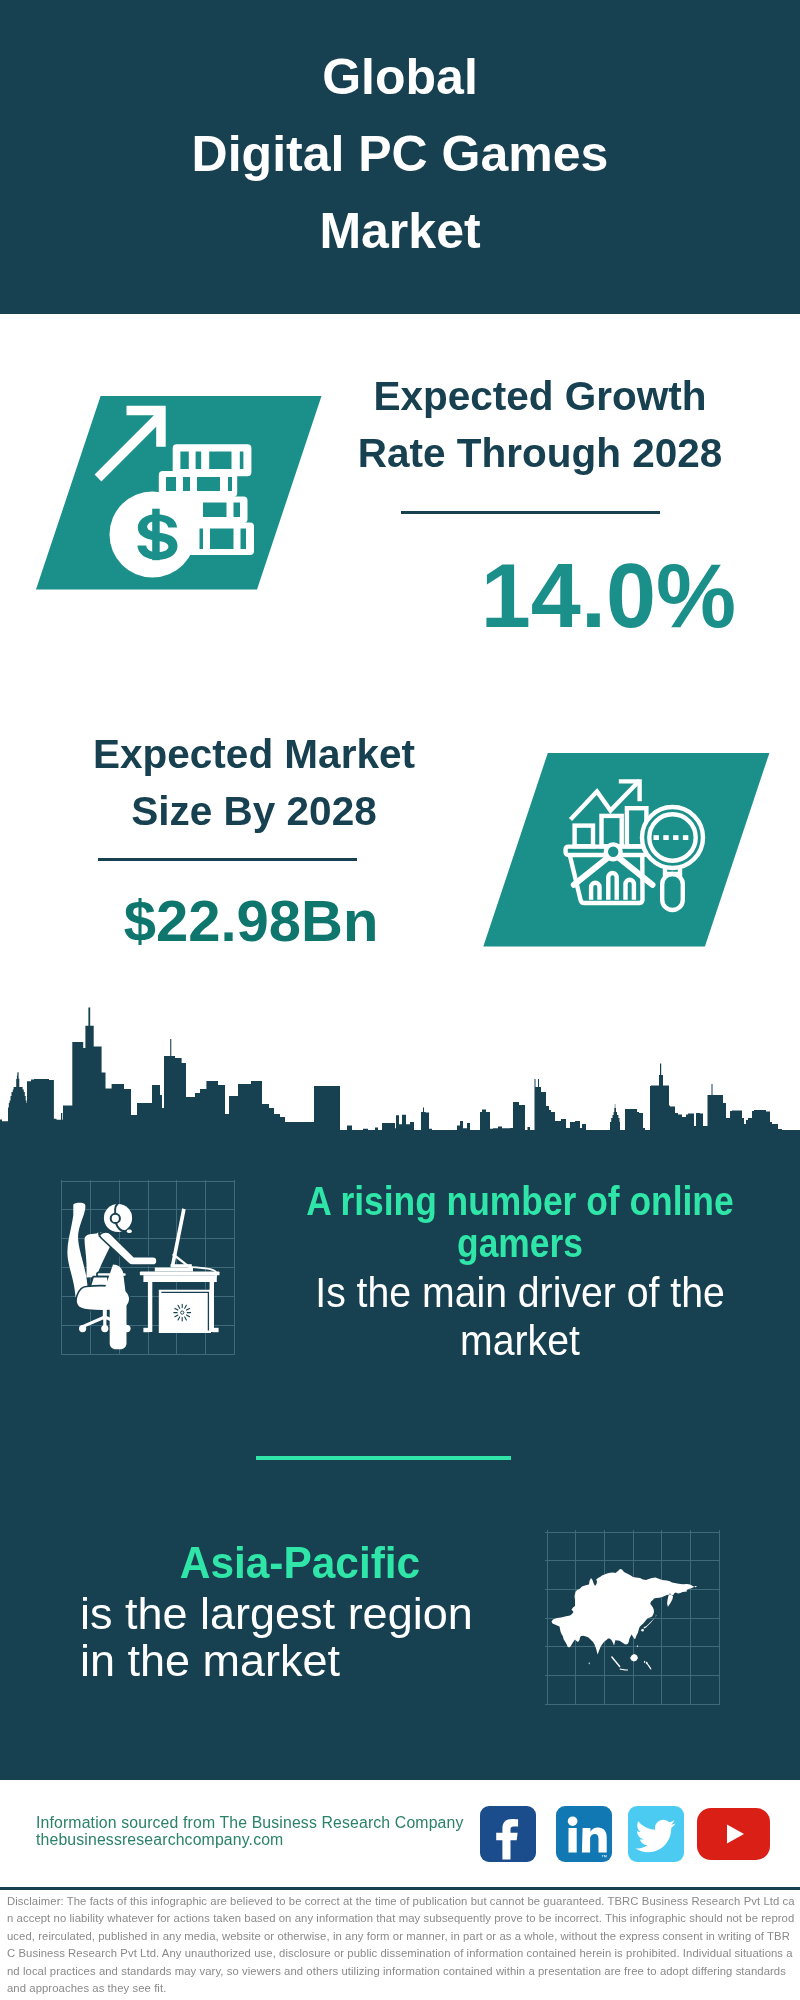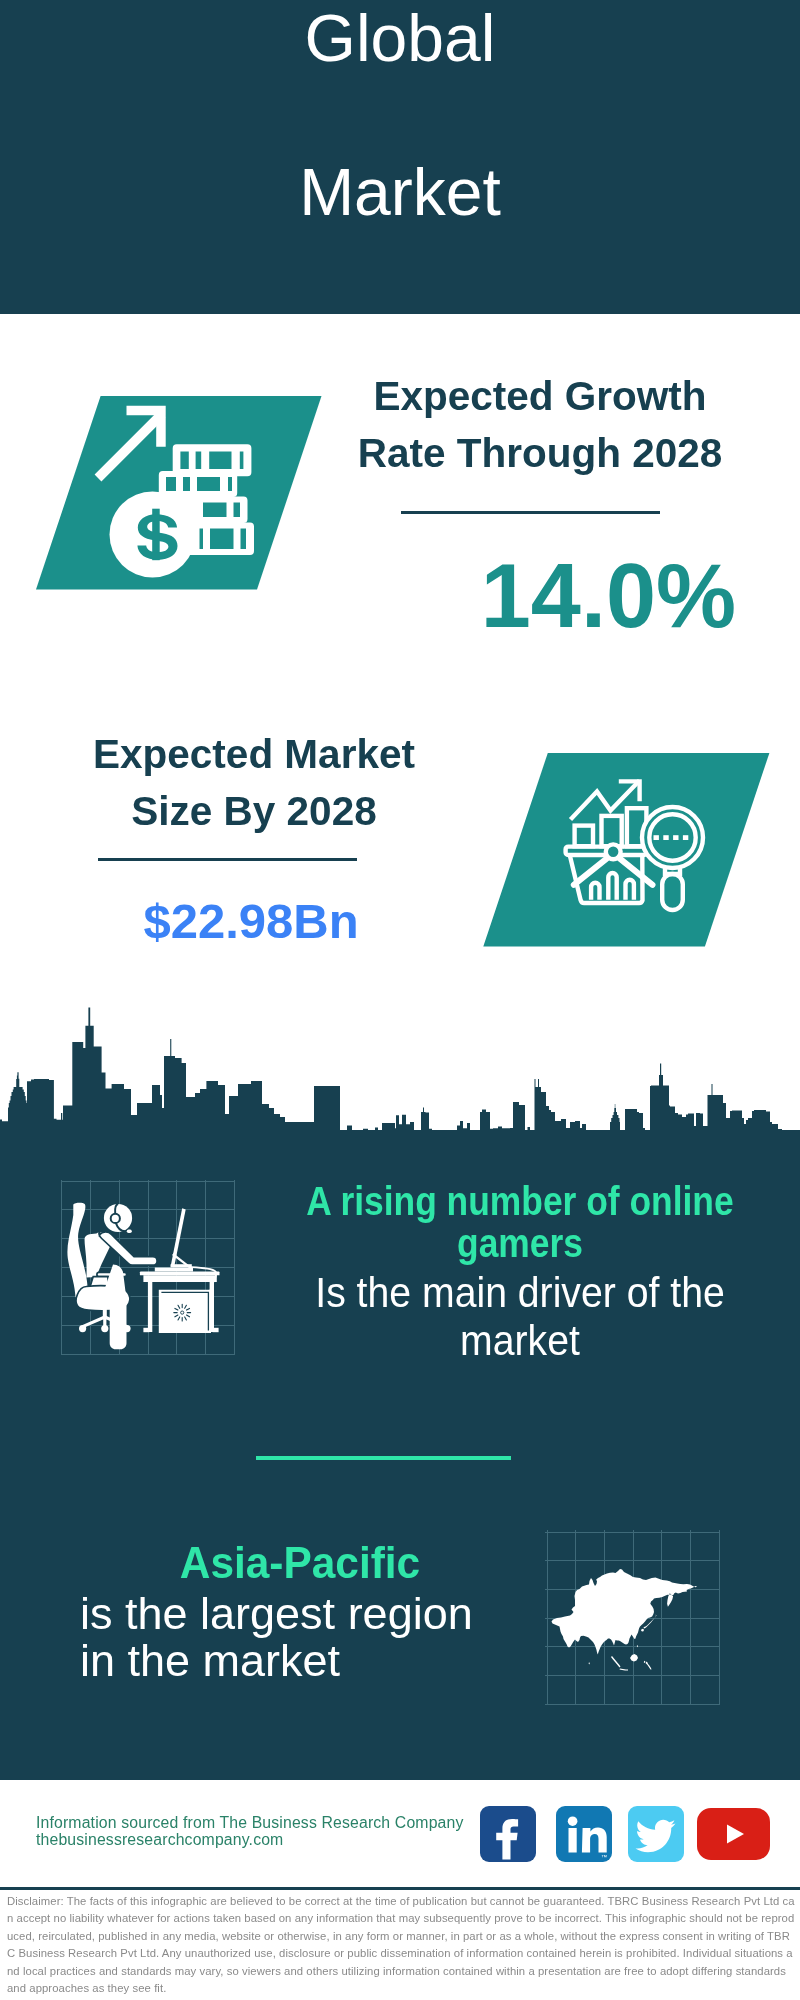--- a/index.html
+++ b/index.html
@@ -1,23 +1,23 @@
 <!DOCTYPE html>
 <html><head>
 <meta charset="utf-8">
 <style>
   html,body{margin:0;padding:0;}
   body{width:800px;height:2000px;background:#fff;font-family:"Liberation Sans",sans-serif;overflow:hidden;}
   .page{position:relative;width:800px;height:2000px;background:#fff;}
   .header{position:absolute;left:0;top:0;width:800px;height:314px;background:#174050;}
-  .header h1{margin:0;color:#fff;font-size:66px;font-weight:400;text-align:center;line-height:77px;}
+  .header h1{margin:0;color:#fff;font-size:50px;font-weight:700;text-align:center;line-height:77px;padding-top:39px;}
   .stat-head{position:absolute;color:#174050;font-size:40.5px;font-weight:700;line-height:57px;text-align:center;}
   .divider{position:absolute;background:#174050;height:3px;}
   .stat-val{position:absolute;color:#1b908b;font-size:90px;font-weight:700;line-height:90px;text-align:right;}
-  .stat-val2{position:absolute;color:#3b82f6;font-size:49px;font-weight:700;line-height:72.4px;text-align:center;}
+  .stat-val2{position:absolute;color:#0f766e;font-size:58px;font-weight:700;line-height:72.4px;text-align:center;}
   svg.art{position:absolute;left:0;top:0;overflow:visible;}
   .darkband{position:absolute;left:0;top:1130px;width:800px;height:649.5px;background:#174050;}
   .gridbox{position:absolute;}
   .gridbox i{position:absolute;background:#3f6a79;display:block;}
   .blk-green{position:absolute;color:#2fe6a8;font-size:35.4px;font-weight:700;line-height:36px;text-align:center;transform:scaleY(1.17);transform-origin:center top;}
   .blk-white{position:absolute;color:#fff;font-size:39.2px;font-weight:400;line-height:44.5px;text-align:center;transform:scaleY(1.075);transform-origin:center top;}
   .reg-green{position:absolute;color:#2fe6a8;font-size:42.4px;font-weight:700;line-height:42px;text-align:center;transform:scaleY(1.058);transform-origin:center top;}
   .reg-white{position:absolute;color:#fff;font-size:45px;font-weight:400;line-height:47px;}
   .greenrule{position:absolute;background:#2fe6a8;height:4px;}
   .foot-src{position:absolute;color:#2a8268;font-size:15.8px;line-height:17.3px;letter-spacing:0.15px;}
@@ -26,21 +26,21 @@
   .disc{position:absolute;left:7px;top:1893px;width:788px;color:#8a8a8a;font-size:11.3px;line-height:17.4px;text-align:left;word-break:break-all;letter-spacing:0.077px;}
 </style>
 </head>
 <body>
 
 <div class="page">
 
   <div class="header">
     <h1>
       <span>Global</span><br>
-      <br>
+      <span>Digital PC Games</span><br>
       <span>Market</span>
     </h1>
   </div>
 
   <div>
     <svg class="art" width="800" height="2000" viewBox="0 0 800 2000">
   <polygon points="100.6,396 321.5,396 257,589.5 36,589.5" fill="#1b908b"></polygon>
   <g fill="#fff">
     <path d="M126.5 405.7 H165.7 V446.8 H156.2 V415.2 H126.5 Z"></path>
     <path d="M158.6 410.6 L165.4 417.4 L101.4 481.4 L94.6 474.6 Z"></path>

